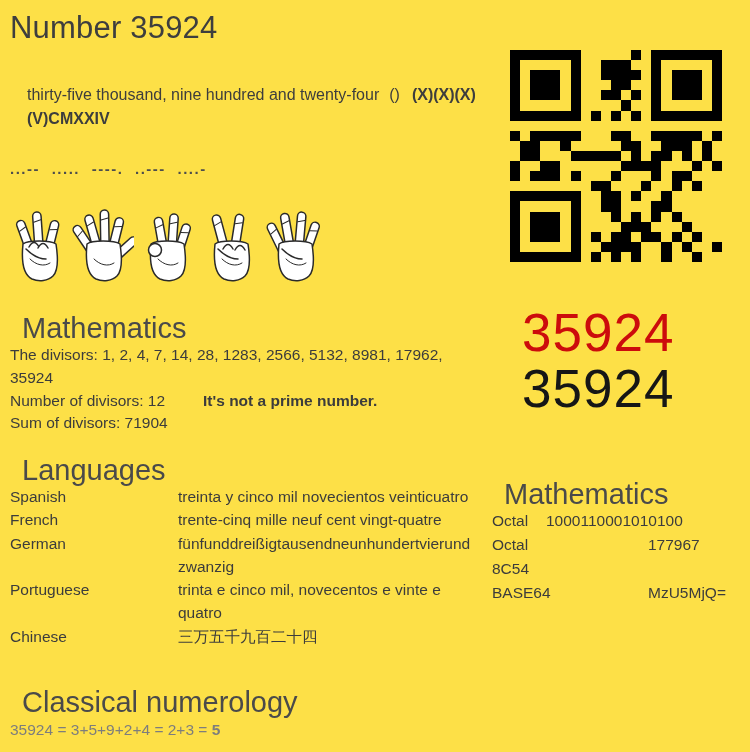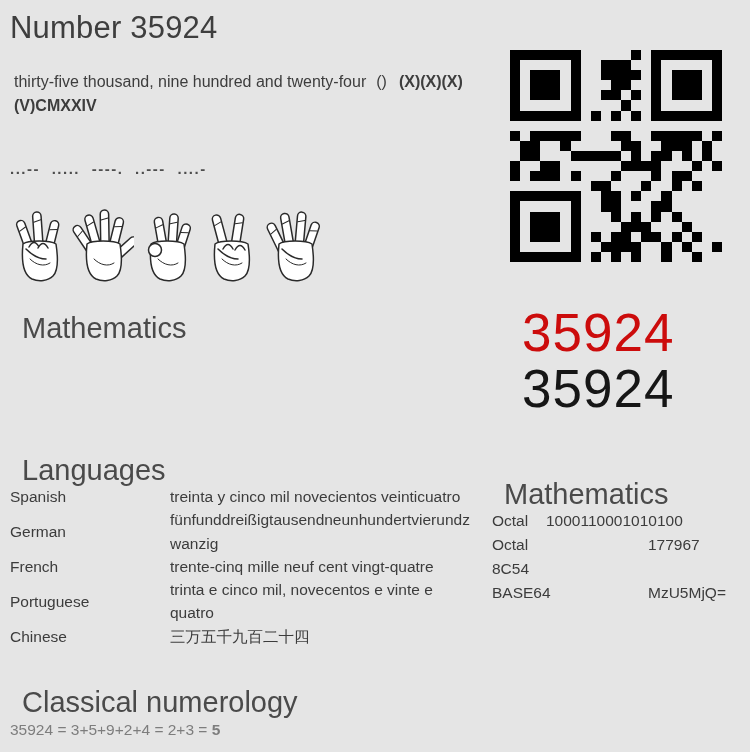--- a/index.html
+++ b/index.html
@@ -1,38 +1,38 @@
 <!DOCTYPE html>
 <html><head>
 <meta charset="utf-8">
 <style>
   html,body{margin:0;padding:0;background:#fff;}
-  .page{position:relative;width:750px;height:752px;background:#e5e5e5;overflow:hidden;
+  .page{position:relative;width:750px;height:752px;background:#fde047;overflow:hidden;
         font-family:"Liberation Sans",sans-serif;color:#3c3c3c;}
   .abs{position:absolute;}
   h1.title{left:10px;top:10px;margin:0;font-size:31px;font-weight:400;color:#3e3e3e;letter-spacing:.2px;}
-  .words{left:10px;top:66px;width:468px;margin:4px;font-size:16px;line-height:1.5;color:#3d3d3d;}
+  .words{left:10px;top:66px;width:468px;margin:17px;font-size:16px;line-height:1.5;color:#3d3d3d;}
   .words .parens{margin-left:10px;}
   .words .roman{margin-left:12px;font-weight:700;}
   .morse{left:10px;top:160px;font-size:15px;font-weight:700;color:#4d4d4d;
          letter-spacing:1.5px;word-spacing:6px;}
   .hands{left:8px;top:197px;display:flex;gap:2px;}
   .hand{display:inline-block;width:62px;height:88px;}
   .qr-box{left:510px;top:50px;width:212px;height:212px;}
   h2.sect{margin:12px;font-size:29px;font-weight:400;color:#4a4a4a;}
   .math-h{left:10px;top:300px;}
   .math-body{left:10px;top:344px;width:464px;font-size:15.5px;line-height:1.47;color:#3c3c3c;}
   .math-body p{margin:0;}
   .prime{margin-left:38px;font-weight:700;}
   .bignum{font-size:53px;line-height:1;letter-spacing:1px;}
   .bignum.red{left:522px;top:306px;color:#cc0c0c;}
   .bignum.blk{left:522px;top:362px;color:#161616;}
   .lang-h{left:10px;top:442px;}
   .lang-table{left:10px;top:485px;width:464px;font-size:15.5px;line-height:1.5;}
-  .lrow{display:flex;align-items:center;}
+  .lrow{display:flex;gap:8px;}
   .llabel{width:160px;flex:0 0 160px;color:#3c3c3c;}
   .lvalue{width:304px;word-break:break-word;overflow-wrap:anywhere;color:#3c3c3c;}
   .info-h{left:492px;top:466px;}
   .info-table{left:492px;top:509px;width:258px;font-size:15.5px;line-height:24px;}
   .irow{display:flex;}
   .ilabel{flex:0 0 156px;}
   .ilabel.tight{flex:0 0 54px;}
   .num-h{left:10px;top:674px;color:#9b9b9b;}
   .num-line{left:10px;top:721px;margin:0;font-size:15.5px;color:#7d7d7d;}
   .num-line b{font-weight:700;}
@@ -354,37 +354,42 @@
         <rect x="5" y="20" width="1" height="1"></rect>
         <rect x="6" y="20" width="1" height="1"></rect>
         <rect x="8" y="20" width="1" height="1"></rect>
         <rect x="10" y="20" width="1" height="1"></rect>
         <rect x="12" y="20" width="1" height="1"></rect>
         <rect x="15" y="20" width="1" height="1"></rect>
         <rect x="18" y="20" width="1" height="1"></rect>
       </svg></div>
 
   <h2 class="abs sect math-h">Mathematics</h2>
+  <div class="abs math-body">
+    <p>The divisors: 1, 2, 4, 7, 14, 28, 1283, 2566, 5132, 8981, 17962, 35924</p>
+    <p><span>Number of divisors: 12</span><span class="prime">It's not a prime number.</span></p>
+    <p>Sum of divisors: 71904</p>
+  </div>
 
   <div class="abs bignum red">35924</div>
   <div class="abs bignum blk">35924</div>
 
   <h2 class="abs sect lang-h">Languages</h2>
   <div class="abs lang-table" id="langTable">
       <div class="lrow">
         <span class="llabel">Spanish</span>
         <span class="lvalue">treinta y cinco mil novecientos veinticuatro</span>
       </div>
       <div class="lrow">
+        <span class="llabel">French</span>
+        <span class="lvalue">trente-cinq mille neuf cent vingt-quatre</span>
+      </div>
+      <div class="lrow">
         <span class="llabel">German</span>
         <span class="lvalue">fünfunddreißigtausendneunhundertvierundzwanzig</span>
-      </div>
-      <div class="lrow">
-        <span class="llabel">French</span>
-        <span class="lvalue">trente-cinq mille neuf cent vingt-quatre</span>
       </div>
       <div class="lrow">
         <span class="llabel">Portuguese</span>
         <span class="lvalue">trinta e cinco mil, novecentos e vinte e quatro</span>
       </div>
       <div class="lrow">
         <span class="llabel">Chinese</span>
         <span class="lvalue">三万五千九百二十四</span>
       </div>
     </div>

